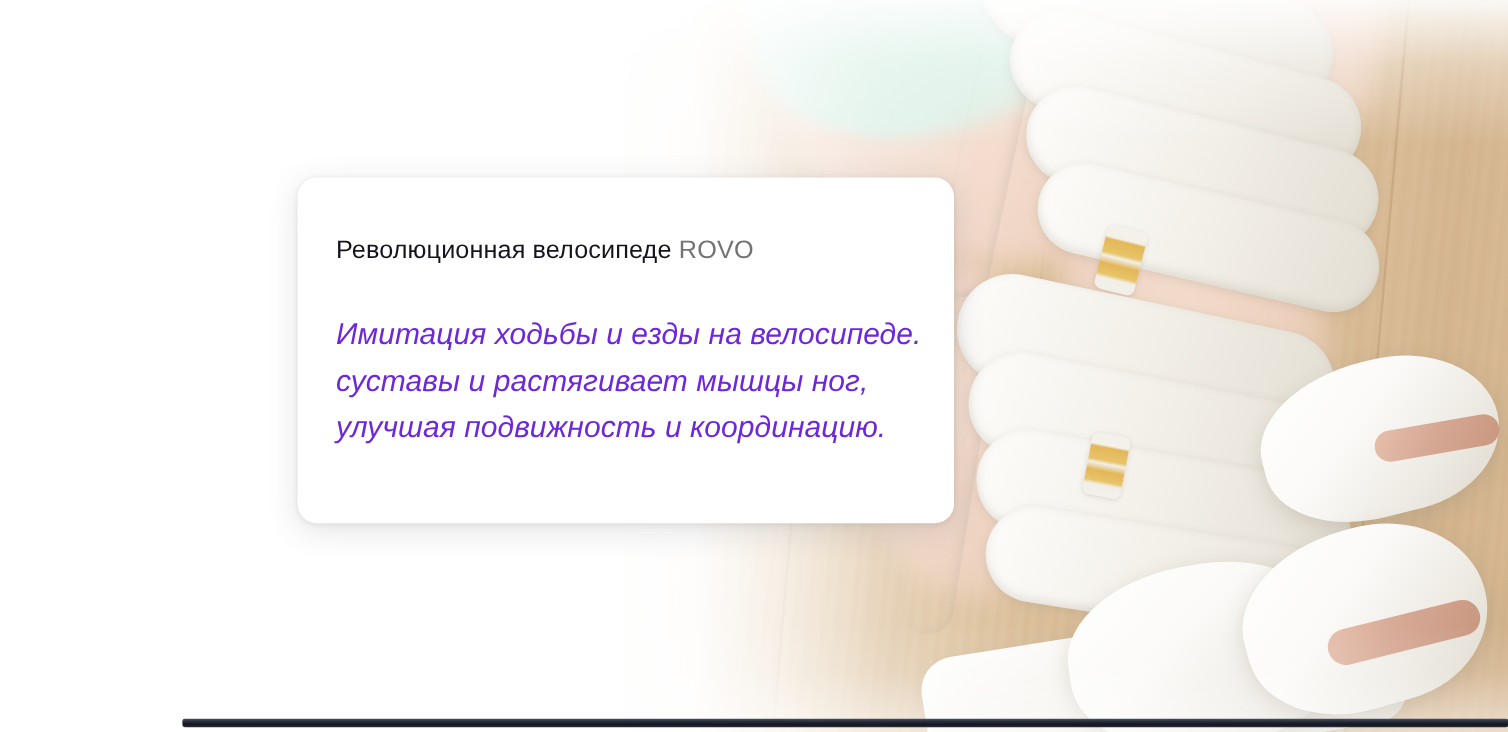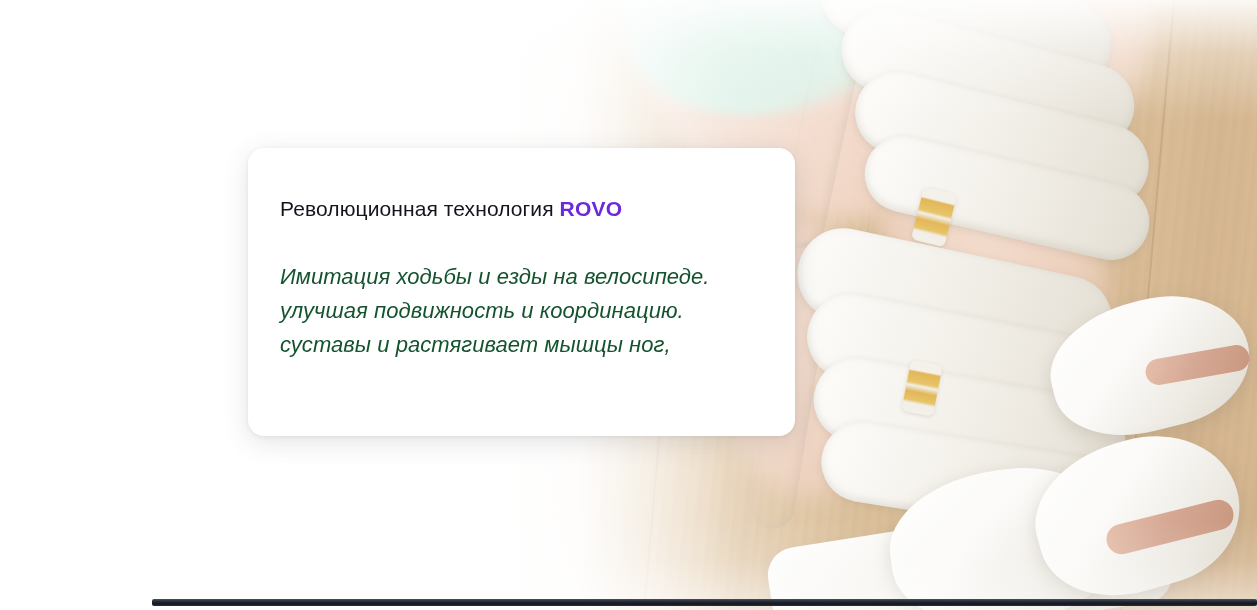--- a/index.html
+++ b/index.html
@@ -196,30 +196,30 @@
   .card-heading {
     font-size: 21px;
     line-height: 1.25;
     color: #14141e;
     font-weight: 400;
     letter-spacing: 0.1px;
     margin: 0;
     white-space: nowrap;
   }
   .card-heading .brand {
-    font-weight: 700;
-    color: #6d28d9;
+    font-weight: 400;
+    color: #737373;
     letter-spacing: 0.2px;
   }
   .card-body {
     margin: 38px 0 0 0;
-    font-size: 22px;
+    font-size: 25px;
     line-height: 1.53;
     font-style: italic;
-    color: #14532d;
+    color: #6d28d9;
     letter-spacing: 0.05px;
   }
   .card-body .ln { display: block; white-space: nowrap; }
 
   
   .bottom-bar {
     position: absolute;
     left: 152px;
     right: 0;
     bottom: 4px;
@@ -279,24 +279,24 @@
     <div class="pod-trim pod-a-trim"></div>
     <div class="pod pod-b"></div>
     <div class="pod-trim pod-b-trim"></div>
 
     <div class="fade-top"></div>
     <div class="fade-bottom"></div>
     <div class="fade-left"></div>
   </div>
 
   <div class="card">
-    <p class="card-heading"><span>Революционная технология </span><span class="brand">ROVO</span></p>
+    <p class="card-heading"><span>Революционная велосипеде </span><span class="brand">ROVO</span></p>
 
     <div class="card-body">
       <span class="ln">Имитация ходьбы и езды на велосипеде.</span>
+      <span class="ln">суставы и растягивает мышцы ног,</span>
       <span class="ln">улучшая подвижность и координацию.</span>
-      <span class="ln">суставы и растягивает мышцы ног,</span>
     </div>
   </div>
 
   <div class="bottom-bar"></div>
 
 </div>
 
 </body></html>

